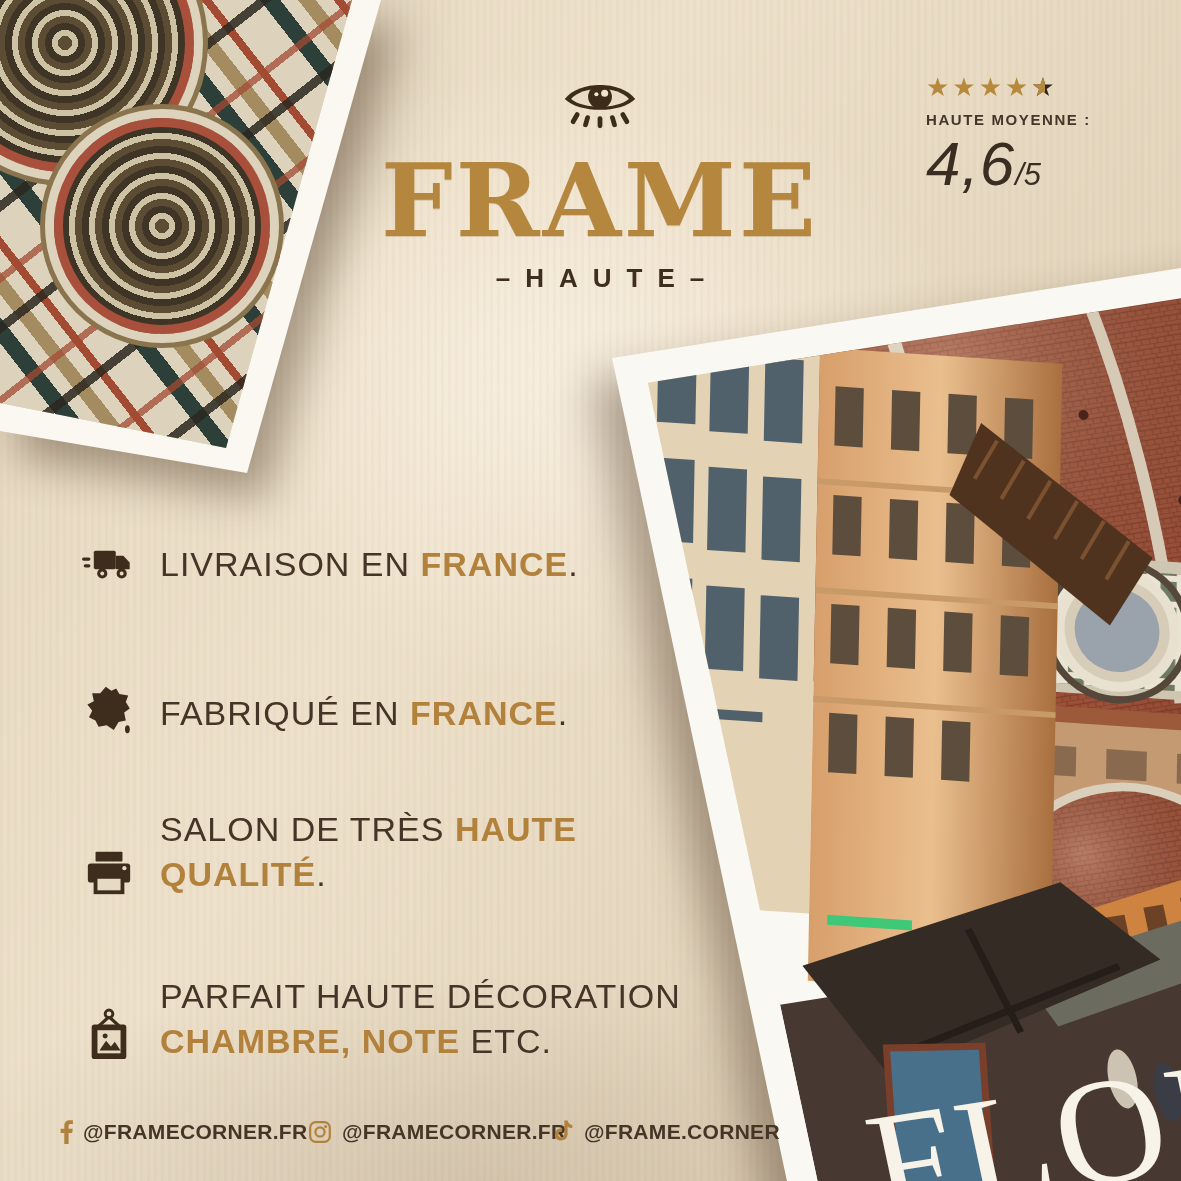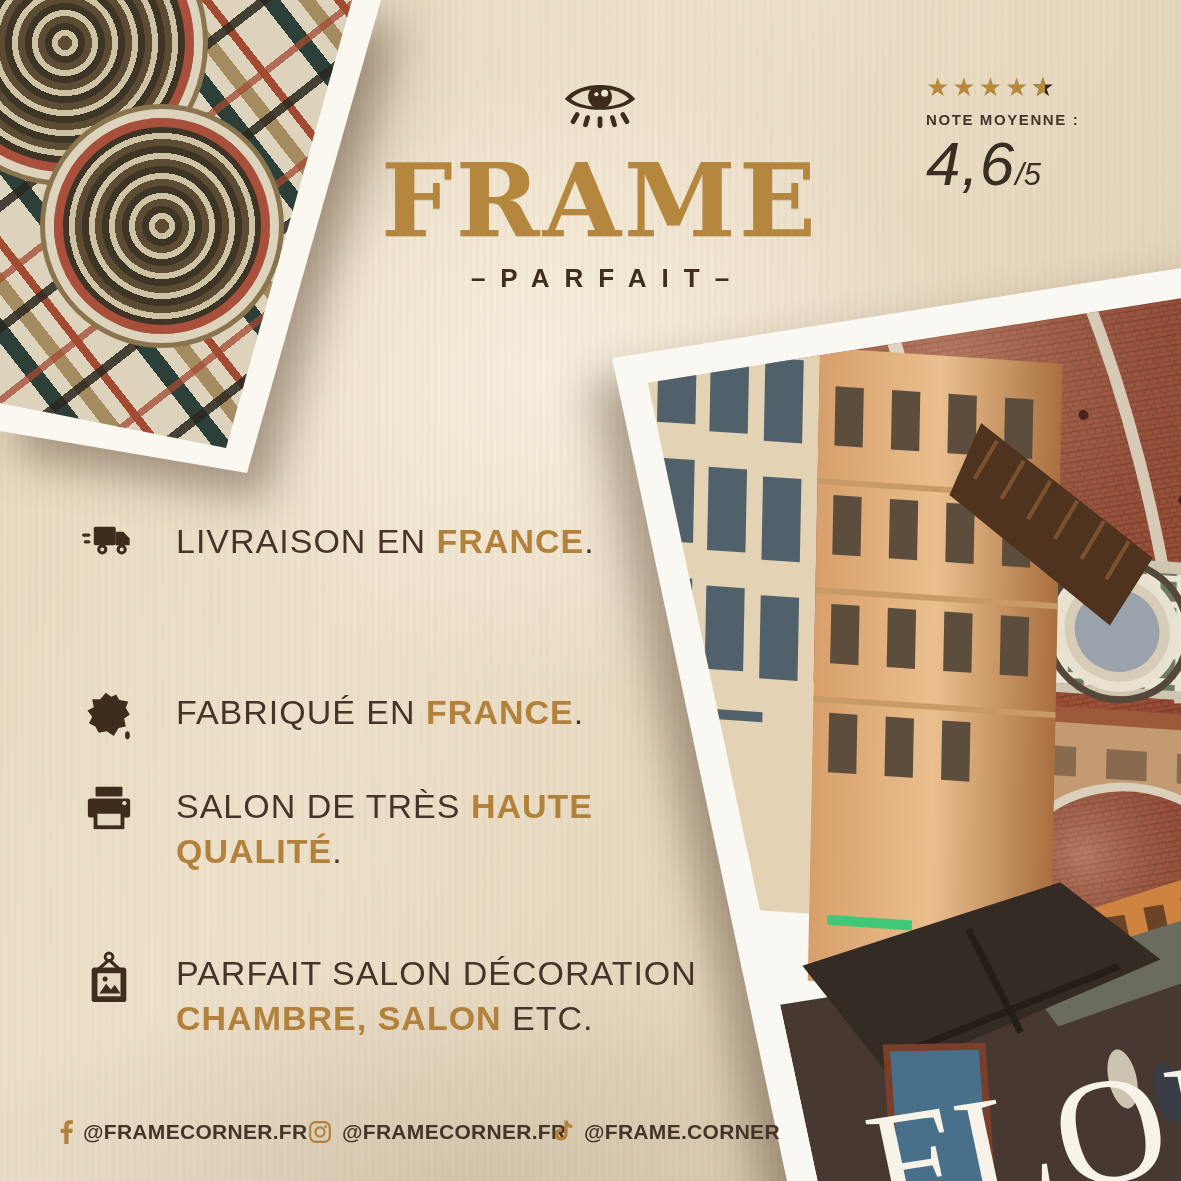--- a/index.html
+++ b/index.html
@@ -42,21 +42,21 @@
   .stars{font-size:26px; line-height:1; color:#b6893c; white-space:nowrap;}
   .star{display:inline-block; margin-right:3px;}
   .star-partial{position:relative; color:#32261c;}
   .star-partial .star-fill{position:absolute; left:0; top:0; width:60%; overflow:hidden; color:#b6893c;}
   .rating-label{margin-top:11px; font-size:15px; font-weight:600; letter-spacing:1.6px; color:#45362a; white-space:nowrap;}
   .rating-score{margin-top:0px; color:#3a2d22; white-space:nowrap;font-style:italic;}
   .rating-score .score{font-size:62px; font-weight:400; letter-spacing:1px;}
   .rating-score .outof{font-size:31px; font-weight:400;}
 
   
-  .feature{position:absolute; left:82px; display:flex; gap:40px; align-items:flex-start;}
+  .feature{position:absolute; left:82px; display:flex; gap:24px; align-items:flex-end;margin-top:23px;}
   .f-icon{flex:0 0 auto; width:54px; display:flex; justify-content:center;}
   .f-text{margin:0; font-size:34px; line-height:45px; letter-spacing:1px; font-weight:500; color:#453427;}
   .f-text .gold{color:#b2823c; font-weight:700;}
 
   
   .poster{position:absolute; left:612px; top:358px; width:700px; height:1010px;
     transform:rotate(-9deg) skewX(3deg); transform-origin:0 0;
     background:#faf8f2; padding:30px; box-sizing:border-box;
     box-shadow:-26px 20px 44px rgba(76,55,36,.42);}
   .poster-art{width:100%; height:100%; display:block;}
@@ -245,28 +245,28 @@
         <g stroke="#3c2c19" stroke-width="4.6" stroke-linecap="round">
           <path d="M16 41 L12 48"></path>
             <path d="M26 44 L24 51"></path>
             <path d="M38 45 L38 52"></path>
             <path d="M50 44 L52 51"></path>
             <path d="M60 41 L64 48"></path>
         </g>
       </svg>
     </span>
     <div class="logo-brand">FRAME</div>
-    <div class="logo-tag">–PARFAIT–</div>
+    <div class="logo-tag">–HAUTE–</div>
   </div>
 
   <div class="rating">
     <div class="stars">
       <span class="star">★</span><span class="star">★</span><span class="star">★</span><span class="star">★</span><span class="star star-partial"><span>★</span><span class="star-fill">★</span></span>
     </div>
-    <div class="rating-label">NOTE MOYENNE :</div>
+    <div class="rating-label">HAUTE MOYENNE :</div>
     <div class="rating-score">
       <span class="score">4,6</span><span class="outof">/5</span>
     </div>
   </div>
 
   <div class="feature" style="top:519px">
     <span class="f-icon">
       <svg width="58" height="44" viewBox="0 0 64 44" fill="#3e2d1d">
         <rect x="0" y="13" width="10" height="4" rx="2"></rect>
         <rect x="2" y="21" width="8" height="4" rx="2"></rect>
@@ -274,21 +274,21 @@
         <path d="M40 11 h9 l7.5 8 v8 H40 z"></path>
         <circle cx="24" cy="32" r="6"></circle>
           <circle cx="47" cy="32" r="6"></circle>
         <circle cx="24" cy="32" r="2.3" fill="#e7dac3"></circle>
           <circle cx="47" cy="32" r="2.3" fill="#e7dac3"></circle>
       </svg>
     </span>
     <p class="f-text"><span>LIVRAISON EN </span><span class="gold">FRANCE</span><span>.</span></p>
   </div>
 
-  <div class="feature" style="top:690px">
+  <div class="feature" style="top:661px">
     <span class="f-icon">
       <svg width="48" height="52" viewBox="0 0 60 62" fill="#3e2d1d">
         <path d="M26 2 L33 7 L39 4 L43 11 L54 13 L51 21 L56 29 L49 34 L51 44 L42 46 L36 56 L27 50 L17 52 L13 44 L5 40 L9 32 L3 24 L11 20 L9 10 L19 10 Z"></path>
         <ellipse cx="53" cy="55" rx="3" ry="5"></ellipse>
       </svg>
     </span>
     <p class="f-text"><span>FABRIQUÉ EN </span><span class="gold">FRANCE</span><span>.</span></p>
   </div>
 
   <div class="feature" style="top:784px">
@@ -307,21 +307,21 @@
     <span class="f-icon">
       <svg width="50" height="56" viewBox="0 0 52 58" fill="#3e2d1d">
         <circle cx="26" cy="6" r="4" fill="none" stroke="#3e2d1d" stroke-width="3"></circle>
         <path d="M26 9 L15 19 M26 9 L37 19" stroke="#3e2d1d" stroke-width="3.4" fill="none"></path>
         <rect x="8" y="17" width="36" height="36" rx="3"></rect>
         <rect x="14" y="23" width="24" height="24" fill="#e7dac3"></rect>
         <path d="M16 44 l7 -10 5 6 4 -5 6 9 z"></path>
         <circle cx="22" cy="29" r="2.6"></circle>
       </svg>
     </span>
-    <p class="f-text" style="width:575px"><span>PARFAIT SALON DÉCORATION </span><span class="gold">CHAMBRE, SALON</span><span> ETC.</span></p>
+    <p class="f-text" style="width:575px"><span>PARFAIT HAUTE DÉCORATION </span><span class="gold">CHAMBRE, NOTE</span><span> ETC.</span></p>
   </div>
 
   <div class="social-group" style="left:60px">
     <span class="social-icn">
       <svg width="13" height="24" viewBox="0 0 13 24" fill="#b2823c">
         <path d="M8.6 24 V13 h3.6 l.55 -4.2 H8.6 V6.1 c0 -1.2 .34 -2 2.1 -2 h2.2 V.35 C12.5 .3 11.2 .17 9.7 .17 6.5 .17 4.3 2.1 4.3 5.65 V8.8 H.6 V13 h3.7 v11 z"></path>
       </svg>
     </span>
     <span class="social-handle">@FRAMECORNER.FR</span>
   </div>

